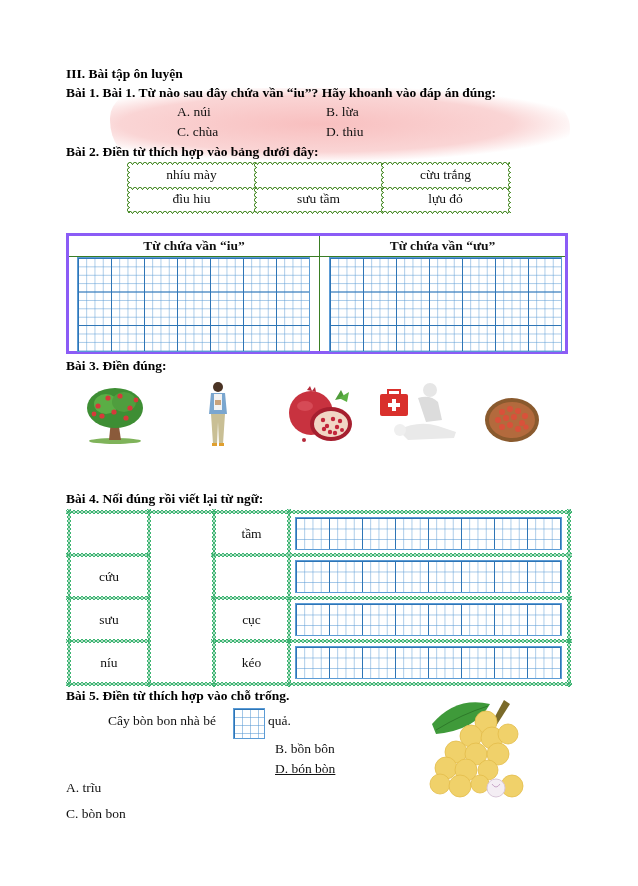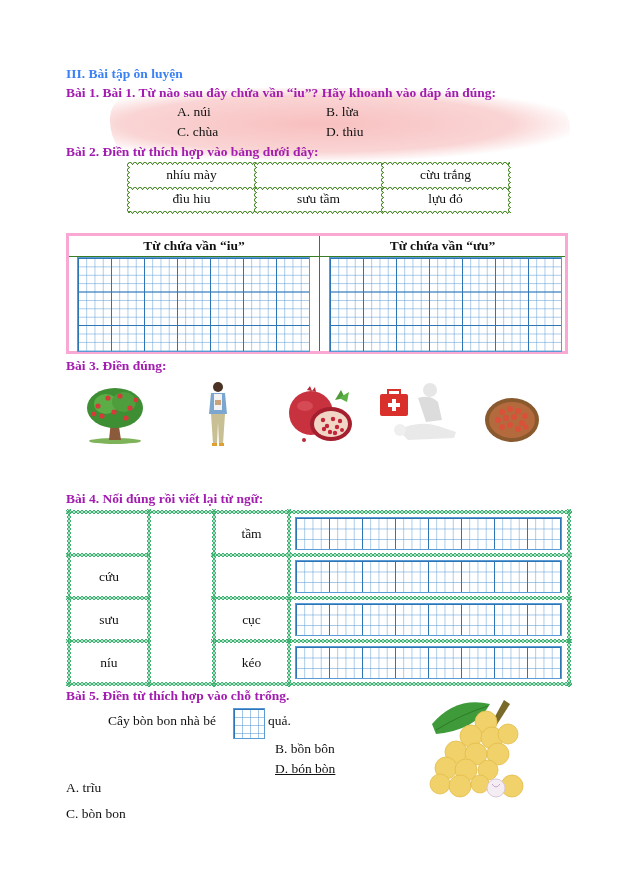--- a/index.html
+++ b/index.html
@@ -1,29 +1,29 @@
 <!DOCTYPE html>
 <html><head>
 <meta charset="utf-8">
 <style>
   html,body{margin:0;padding:0;background:#fff;}
   body{width:638px;height:886px;position:relative;overflow:hidden;font-family:"Liberation Serif","DejaVu Serif",serif;color:#111;}
   .abs{position:absolute;}
-  .h-section{left:66px;top:66px;font-size:13.5px;font-weight:bold;color:#3b82f6;}
-  .q-title{font-size:13.5px;font-weight:bold;color:#a21caf;white-space:nowrap;}
+  .h-section{left:66px;top:66px;font-size:13.5px;font-weight:bold;color:#000000;}
+  .q-title{font-size:13.5px;font-weight:bold;color:#000000;white-space:nowrap;}
   .opt{font-size:13.5px;white-space:nowrap;}
   .brush{left:110px;top:88px;width:460px;height:72px;border-radius:40px 60px 50px 30px/30px 40px 30px 40px;
     background:radial-gradient(ellipse at 45% 50%, rgba(247,180,180,0.85) 0%, rgba(248,195,195,0.7) 55%, rgba(250,210,210,0.0) 75%);}
   
   .wtable{left:128px;top:163px;width:382px;height:50px;}
   .wcell{position:absolute;width:127px;height:24px;display:flex;align-items:center;justify-content:center;font-size:13.5px;}
   .wavy-h{position:absolute;height:4px;background-image:radial-gradient(circle at 2px 4px, transparent 2px, #4f8f2f 2px, #4f8f2f 2.8px, transparent 3px);background-size:5px 4px;}
   .wavy-v{position:absolute;width:4px;background-image:radial-gradient(circle at 4px 2px, transparent 2px, #4f8f2f 2px, #4f8f2f 2.8px, transparent 3px);background-size:4px 5px;}
   
-  .gtable{left:66px;top:233px;width:502px;height:121px;border:3px solid #f9a8d4;box-sizing:border-box;}
+  .gtable{left:66px;top:233px;width:502px;height:121px;border:3px solid #8b5cf6;box-sizing:border-box;}
   .gth{position:absolute;top:0;height:20px;font-size:13.5px;font-weight:bold;display:flex;align-items:center;justify-content:center;border-bottom:1px solid #3a7d24;}
   .gdiv{position:absolute;top:0;bottom:0;left:250px;width:1px;background:#3a7d24;}
   .grid{position:absolute;border:1px solid #5b9bd5;box-sizing:border-box;
     background-image:
       linear-gradient(to right, #2e75b6 1.4px, transparent 1.4px),
       linear-gradient(to bottom, #2e75b6 1.4px, transparent 1.4px),
       linear-gradient(to right, rgba(91,155,213,0.55) 1px, transparent 1px),
       linear-gradient(to bottom, rgba(91,155,213,0.55) 1px, transparent 1px);
   }
   .g-main{background-size:33px 100%,100% 33.5px,8.25px 100%,100% 8.4px;}

